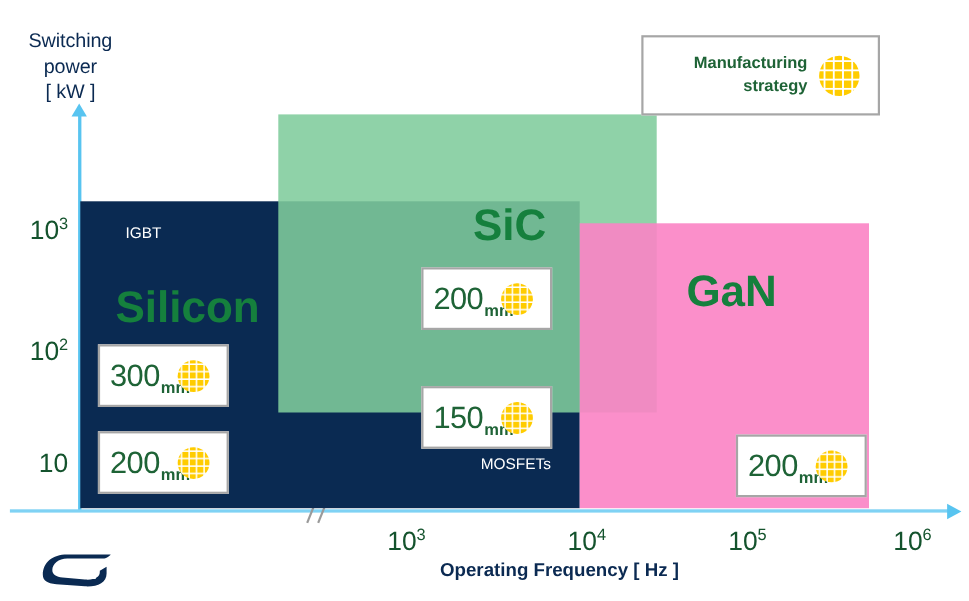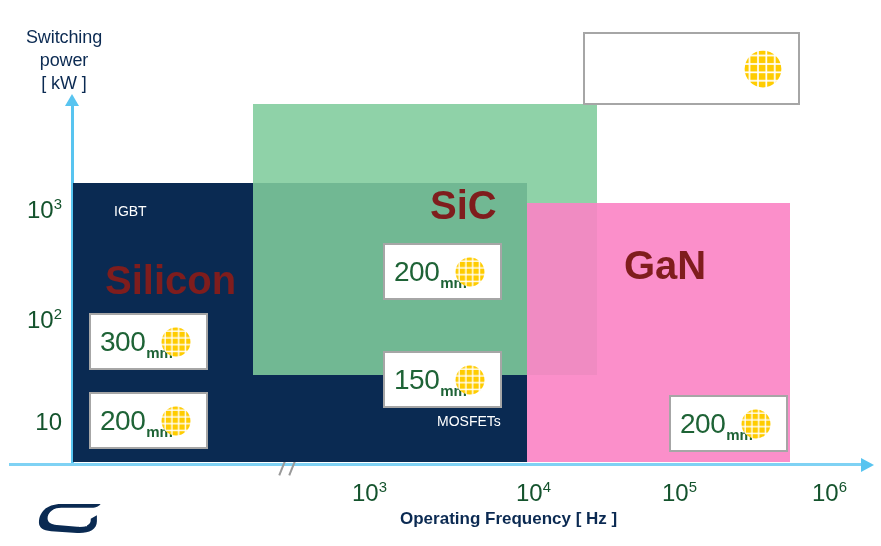--- a/index.html
+++ b/index.html
@@ -128,21 +128,21 @@
     width: 263px; height: 259px;
     background: #fb83c4;
     opacity: 0.9;
   }
 
   
   .region-label-big {
     position: absolute;
     font-size: 40px;
     font-weight: bold;
-    color: #7f1d1d;
+    color: #15803d;
     white-space: nowrap;
   }
   .region-label-small {
     position: absolute;
     font-size: 14px;
     color: #ffffff;
     white-space: nowrap;
   }
 
   
@@ -288,20 +288,24 @@
 
   <div class="badge" style="left:669px; top:395px; width:119px; height:57px;">
     <span class="badge-size">200</span>
     <span class="badge-unit">mm</span>
     <svg class="wafer" viewBox="0 0 40 40">
       <circle cx="20" cy="20" r="17" fill="url(#wg1)"></circle>
     </svg>
   </div>
 
   <div class="legend-box">
+    <div class="legend-text">
+      <div>Manufacturing</div>
+      <div>strategy</div>
+    </div>
     <svg class="wafer wafer-lg" viewBox="0 0 40 40">
       <circle cx="20" cy="20" r="17.5" fill="url(#wg1)"></circle>
     </svg>
   </div>
 
   <div class="tick" style="left:352px; top:479px;"><span>10</span><sup>3</sup></div>
   <div class="tick" style="left:516px; top:479px;"><span>10</span><sup>4</sup></div>
   <div class="tick" style="left:662px; top:479px;"><span>10</span><sup>5</sup></div>
   <div class="tick" style="left:812px; top:479px;"><span>10</span><sup>6</sup></div>
 

